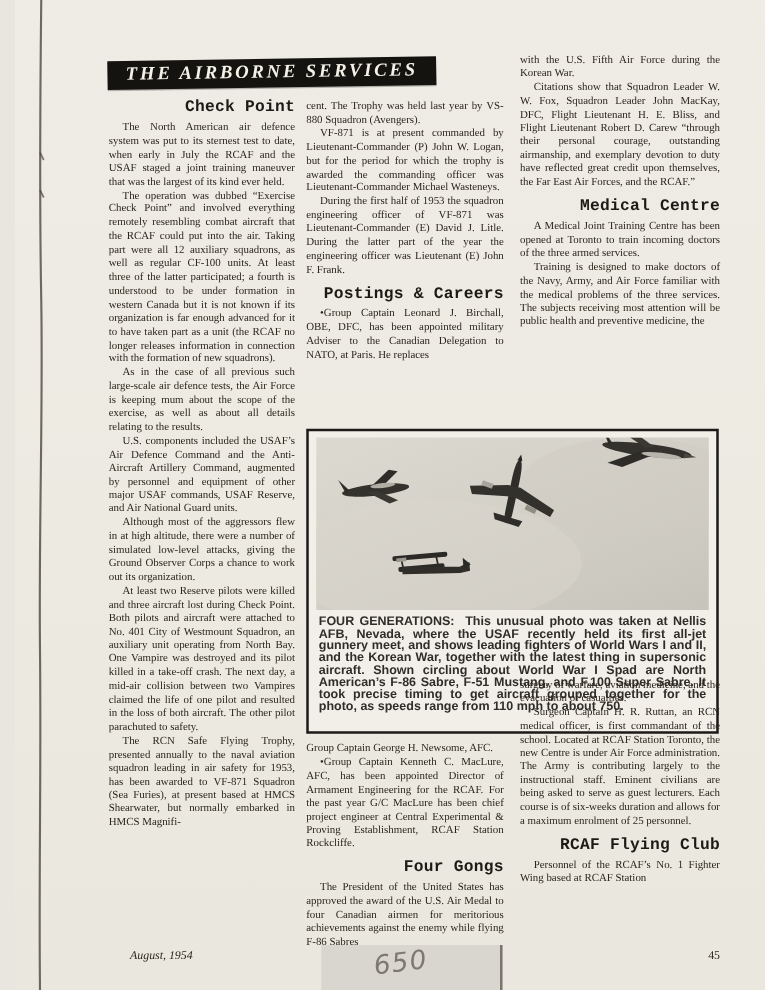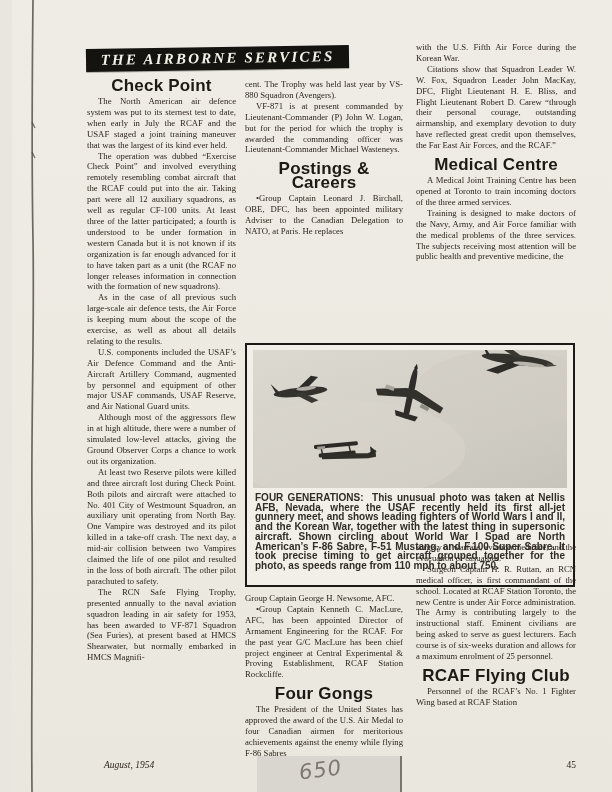--- a/index.html
+++ b/index.html
@@ -11,23 +11,23 @@
   .banner{position:absolute;left:74px;top:47px;width:263px;height:23px;
           background:#14130f;transform:rotate(-0.9deg);
           display:flex;align-items:center;justify-content:center;
           box-shadow:0 1px 0 rgba(0,0,0,.25);}
   .banner span{font-family:"Liberation Serif",serif;font-weight:bold;font-style:italic;
           font-size:15px;letter-spacing:2.2px;color:#f4f1e8;white-space:nowrap;}
   .col{position:absolute;text-align:justify;font-size:8.7px;line-height:10.9px;
        color:#2c261d;}
   .col p{margin:0;text-indent:11px;}
   .col p.flush{text-indent:0;}
-  .col h2{margin:7px 0 3px 0;font-family:Liberation Sans, sans-serif;
-       font-weight:bold;font-size:17px;line-height:14px;color:#1d1914;
-       letter-spacing:.2px;text-align:center;text-indent:0;}
+  .col h2{margin:7px 0 3px 0;font-family:Liberation Mono, monospace;
+       font-weight:bold;font-size:13px;line-height:14px;color:#1d1914;
+       letter-spacing:.2px;text-align:right;text-indent:0;}
   .col h2.first{margin-top:0;}
   #col1{left:75px;top:79px;width:149px;}
   #col2a{left:233px;top:79px;width:158px;}
   #col3a{left:404px;top:42px;width:160px;}
   #col2b{left:233px;top:593px;width:158px;}
   #col3b{left:404px;top:542px;width:160px;}
   .photo-box{position:absolute;left:233px;top:343px;width:330px;height:244px;
        background:#f2efe8;border:2px solid #1b1a17;box-sizing:border-box;
        padding:5px 6px 0 6px;}
   .photo{position:relative;width:100%;height:138px;overflow:hidden;
@@ -66,20 +66,21 @@
     <p>As in the case of all previous such large-scale air defence tests, the Air Force is keeping mum about the scope of the exercise, as well as about all details relating to the results.</p>
     <p>U.S. components included the USAF’s Air Defence Command and the Anti-Aircraft Artillery Command, augmented by personnel and equipment of other major USAF commands, USAF Reserve, and Air National Guard units.</p>
     <p>Although most of the aggressors flew in at high altitude, there were a number of simulated low-level attacks, giving the Ground Observer Corps a chance to work out its organization.</p>
     <p>At least two Reserve pilots were killed and three aircraft lost during Check Point.  Both pilots and aircraft were attached to No. 401 City of Westmount Squadron, an auxiliary unit operating from North Bay.  One Vampire was destroyed and its pilot killed in a take-off crash.  The next day, a mid-air collision between two Vampires claimed the life of one pilot and resulted in the loss of both aircraft. The other pilot parachuted to safety.</p>
     <p>The RCN Safe Flying Trophy, presented annually to the naval aviation squadron leading in air safety for 1953, has been awarded to VF-871 Squadron (Sea Furies), at present based at HMCS Shearwater, but normally embarked in HMCS Magnifi-</p>
   </div>
 
   <div class="col" id="col2a">
     <p class="flush">cent.  The Trophy was held last year by VS-880 Squadron (Avengers).</p>
     <p>VF-871 is at present commanded by Lieutenant-Commander (P) John W. Logan, but for the period for which the trophy is awarded the commanding officer was Lieutenant-Commander Michael Wasteneys.</p>
+    <p>During the first half of 1953 the squadron engineering officer of VF-871 was Lieutenant-Commander (E) David J. Litle.  During the latter part of the year the engineering officer was Lieutenant (E) John F. Frank.</p>
     <h2>Postings &amp; Careers</h2>
     <p>•Group Captain Leonard J. Birchall, OBE, DFC, has been appointed military Adviser to the Canadian Delegation to NATO, at Paris.  He replaces</p>
   </div>
 
   <div class="col" id="col3a">
     <p class="flush">with the U.S. Fifth Air Force during the Korean War.</p>
     <p>Citations show that Squadron Leader W. W. Fox, Squadron Leader John MacKay, DFC, Flight Lieutenant H. E. Bliss, and Flight Lieutenant Robert D. Carew “through their personal courage, outstanding airmanship, and exemplary devotion to duty have reflected great credit upon themselves, the Far East Air Forces, and the RCAF.”</p>
     <h2>Medical Centre</h2>
     <p>A Medical Joint Training Centre has been opened at Toronto to train incoming doctors of the three armed services.</p>
     <p>Training is designed to make doctors of the Navy, Army, and Air Force familiar with the medical problems of the three services.  The subjects receiving most attention will be public health and preventive medicine, the</p>

